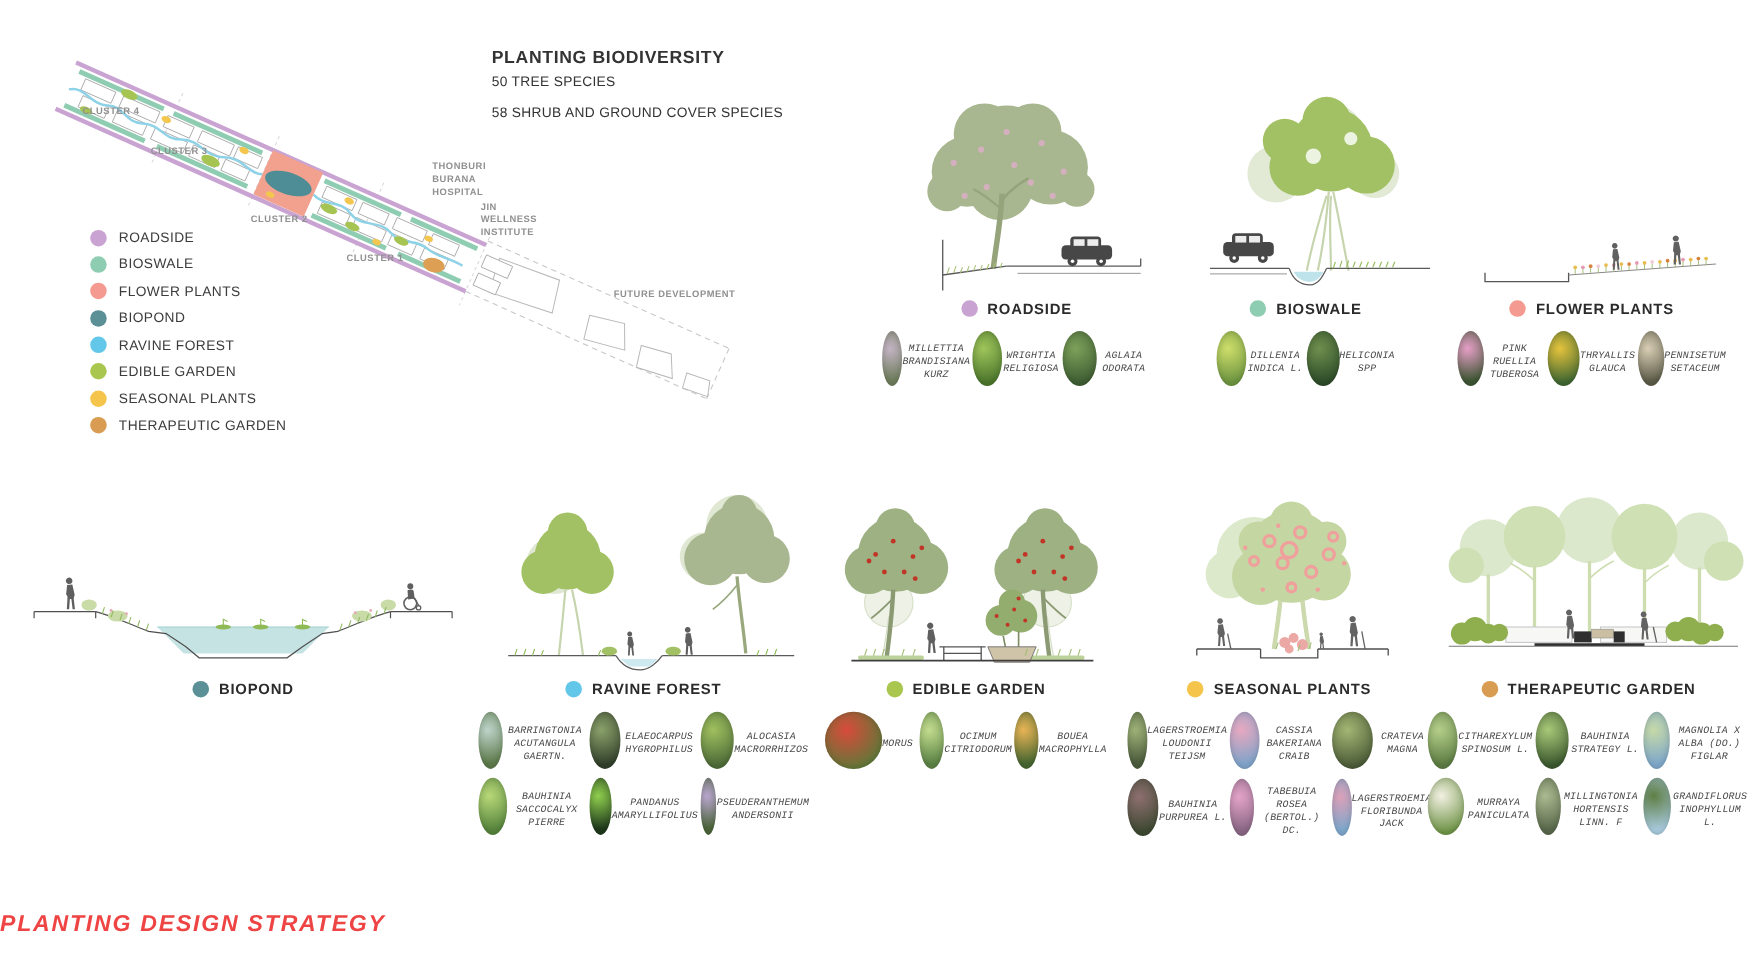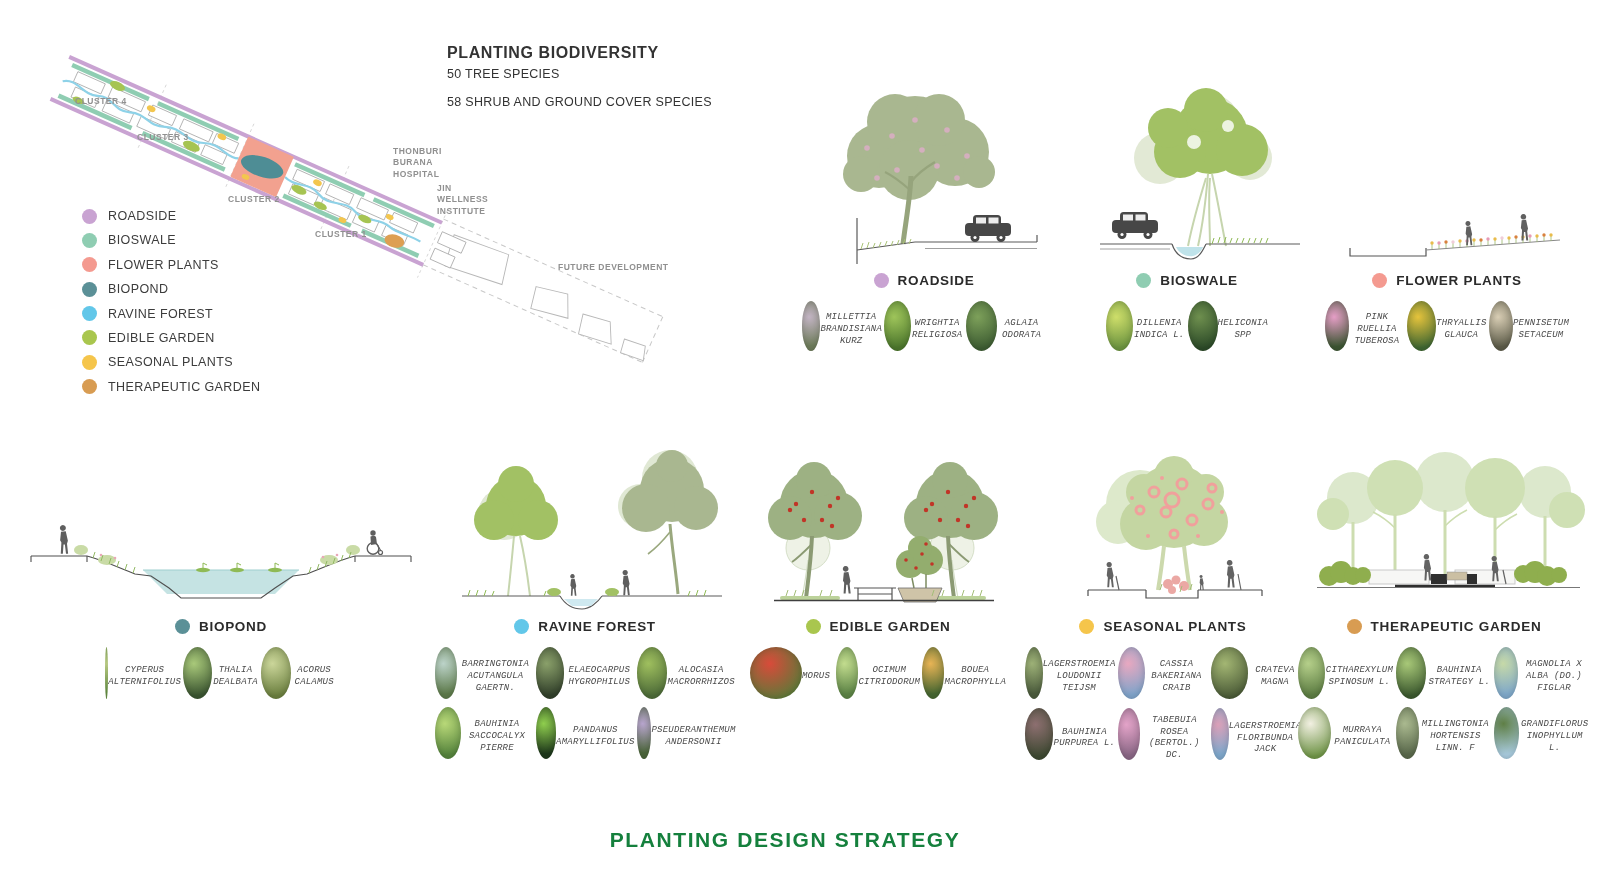--- a/index.html
+++ b/index.html
@@ -2,22 +2,22 @@
 <html><head>
 <meta charset="utf-8">
 <style>
   html,body{margin:0;padding:0;background:#fff;}
   .canvas{position:relative;width:1600px;height:888px;background:#ffffff;overflow:hidden;
           font-family:"Liberation Sans",sans-serif;color:#333;}
   
   .biodiv{position:absolute;left:447px;top:44px;}
   .biodiv .t{font-size:16px;font-weight:bold;letter-spacing:.6px;color:#333;}
   .biodiv .s{font-size:12.5px;margin-top:4px;line-height:1.3;color:#333;letter-spacing:.3px;}
-  .footer-title{position:absolute;left:0;top:828px;width:1570px;text-align:center;
-                font-size:21px;font-weight:bold;letter-spacing:1.6px;color:#15803d;}
+  .footer-title{position:absolute;left:0;top:828px;width:1570px;text-align:left;
+                font-size:21px;font-weight:bold;letter-spacing:1.6px;color:#ef4444;font-style:italic;}
   
   .legend{position:absolute;left:82px;top:208px;}
   .lg-row{display:flex;align-items:center;gap:11px;height:16px;margin-bottom:8.4px;}
   .lg-dot{width:15px;height:15px;border-radius:50%;flex:0 0 auto;}
   .lg-lab{font-size:12.5px;letter-spacing:.4px;color:#3c3c3c;}
   
   .plan{position:absolute;left:25px;top:10px;width:700px;height:395px;font-weight:bold;}
   .plan svg{display:block;}
   .plan-label{position:absolute;font-size:8.5px;color:#909090;letter-spacing:.5px;white-space:pre-line;line-height:1.35;}
   
@@ -449,34 +449,20 @@
         <path d="M3.5,6.5 Q7.5,5 9,7 L10,14 L4,15 Z" fill="#5f5f5f"></path>
         <circle cx="6" cy="18.5" r="5.8" stroke="#5f5f5f" stroke-width="1.4" fill="none"></circle>
         <circle cx="13.5" cy="22.5" r="2" stroke="#5f5f5f" stroke-width="1.2" fill="none"></circle>
         <path d="M9.5,13.5 L14,21" stroke="#5f5f5f" stroke-width="1.2"></path>
       </g>
     </svg>
     <div class="sec-head">
       <span class="sec-dot" style="background: rgb(91, 144, 151);"></span>
       <span class="sec-label">BIOPOND</span>
     </div>
-    <div class="species" style="width:280px">
-        <div class="sp">
-          <div class="ph" style="background: radial-gradient(circle at 38% 32%, rgb(207, 227, 147) 0%, rgb(111, 156, 74) 80%);"></div>
-          <div class="nm">CYPERUS ALTERNIFOLIUS</div>
-        </div>
-        <div class="sp">
-          <div class="ph" style="background: radial-gradient(circle at 38% 32%, rgb(169, 201, 122) 0%, rgb(58, 84, 48) 80%);"></div>
-          <div class="nm">THALIA DEALBATA</div>
-        </div>
-        <div class="sp">
-          <div class="ph" style="background: radial-gradient(circle at 38% 32%, rgb(203, 214, 154) 0%, rgb(107, 127, 63) 80%);"></div>
-          <div class="nm">ACORUS CALAMUS</div>
-        </div>
-      </div>
   </div>
 
   <div class="section" id="sec-ravine" style="left:432px;top:448px;width:306px">
     <svg class="illus" width="306" height="168" viewBox="0 0 306 168">
       <g fill="#e0e8d4">
         <circle cx="72" cy="66" r="26"></circle>
           <circle cx="238" cy="30" r="28"></circle>
           <circle cx="208" cy="58" r="22"></circle>
       </g>
       <g fill="#a2c164">

